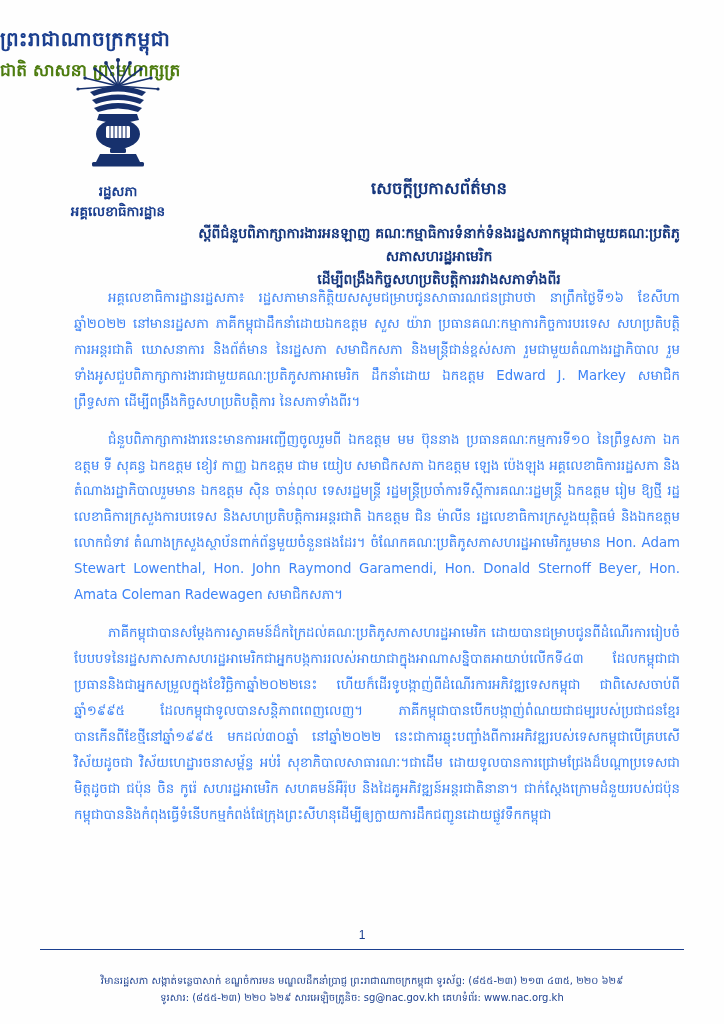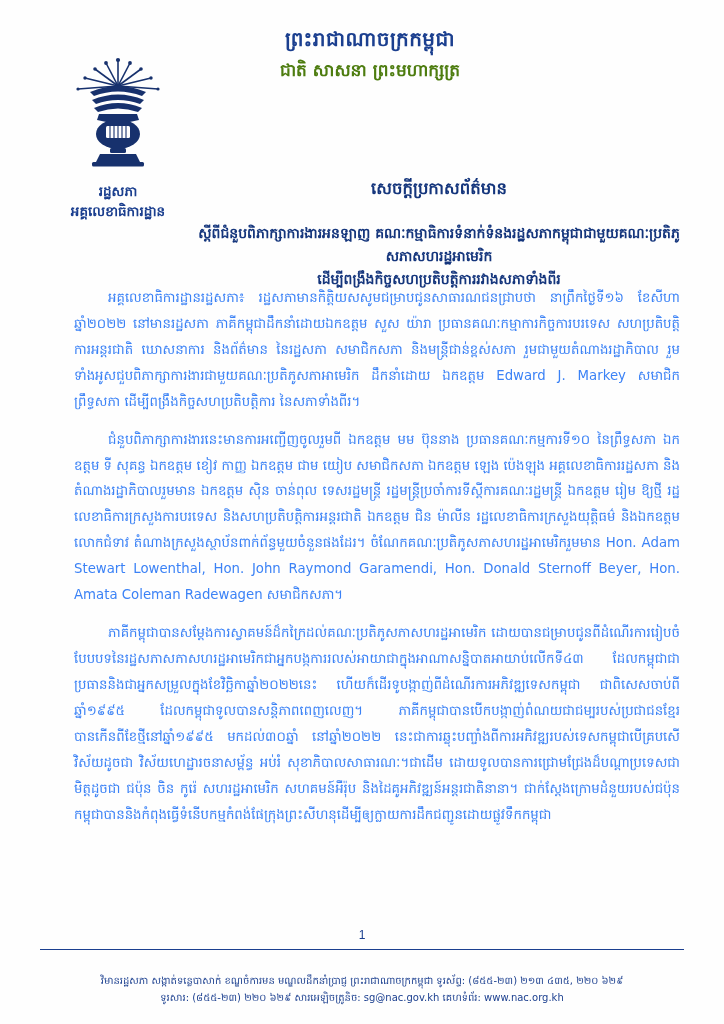--- a/index.html
+++ b/index.html
@@ -17,22 +17,20 @@
   .page {
     position: absolute;
     inset: 0;
     background: #fefefe;
     padding: 0;
   }
 
   
   .header {
     padding-top: 26px;
-    text-align: center;
-    padding-left: 16px;
   }
   .kingdom {
     font-size: 20px;
     color: #1b3f8f;
     letter-spacing: 0.5px;
     font-weight: bold;
     line-height: 1.35;
   }
   .motto {
     font-size: 17px;

